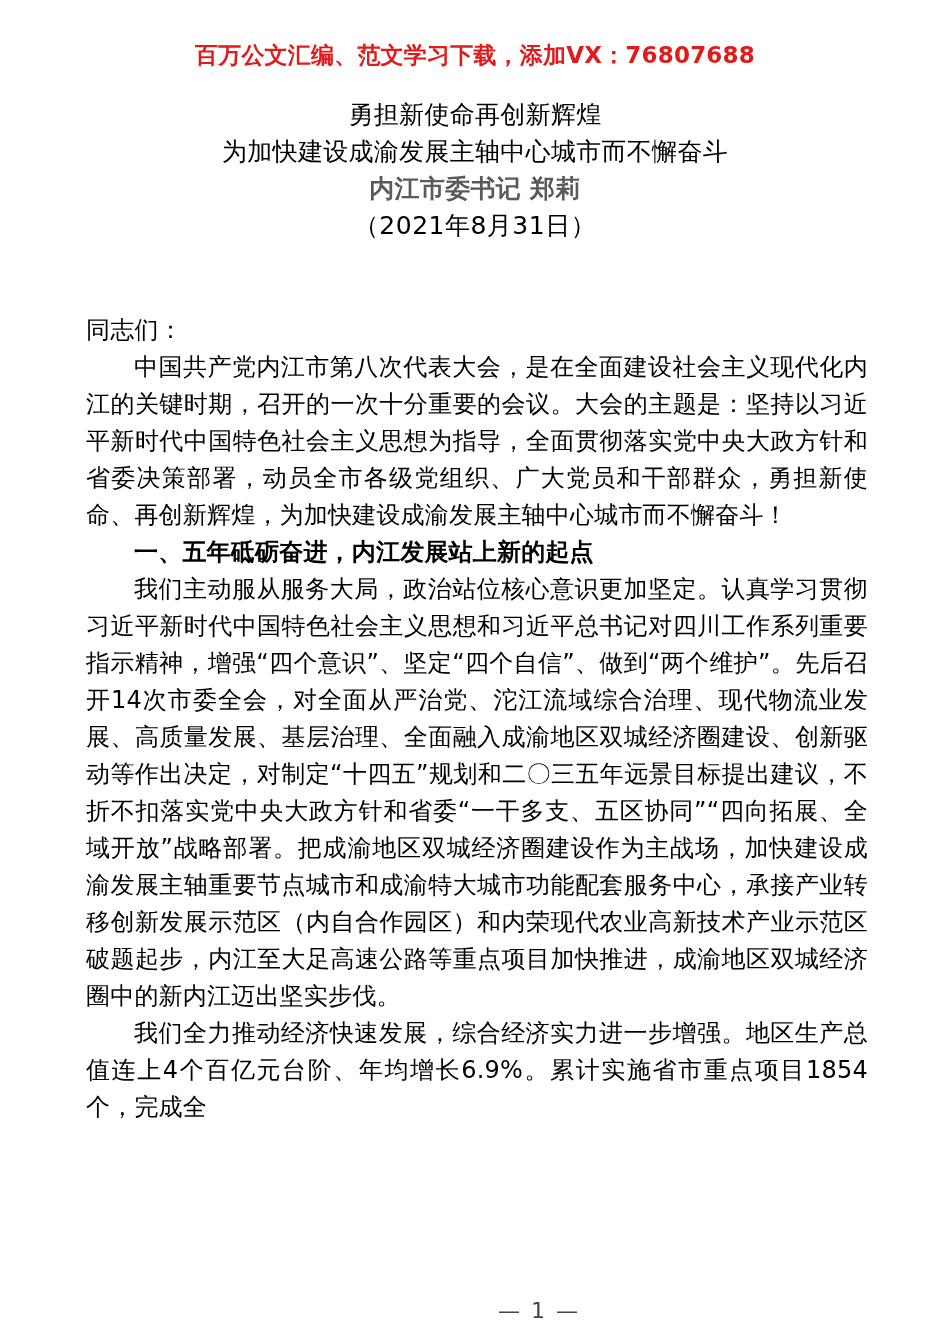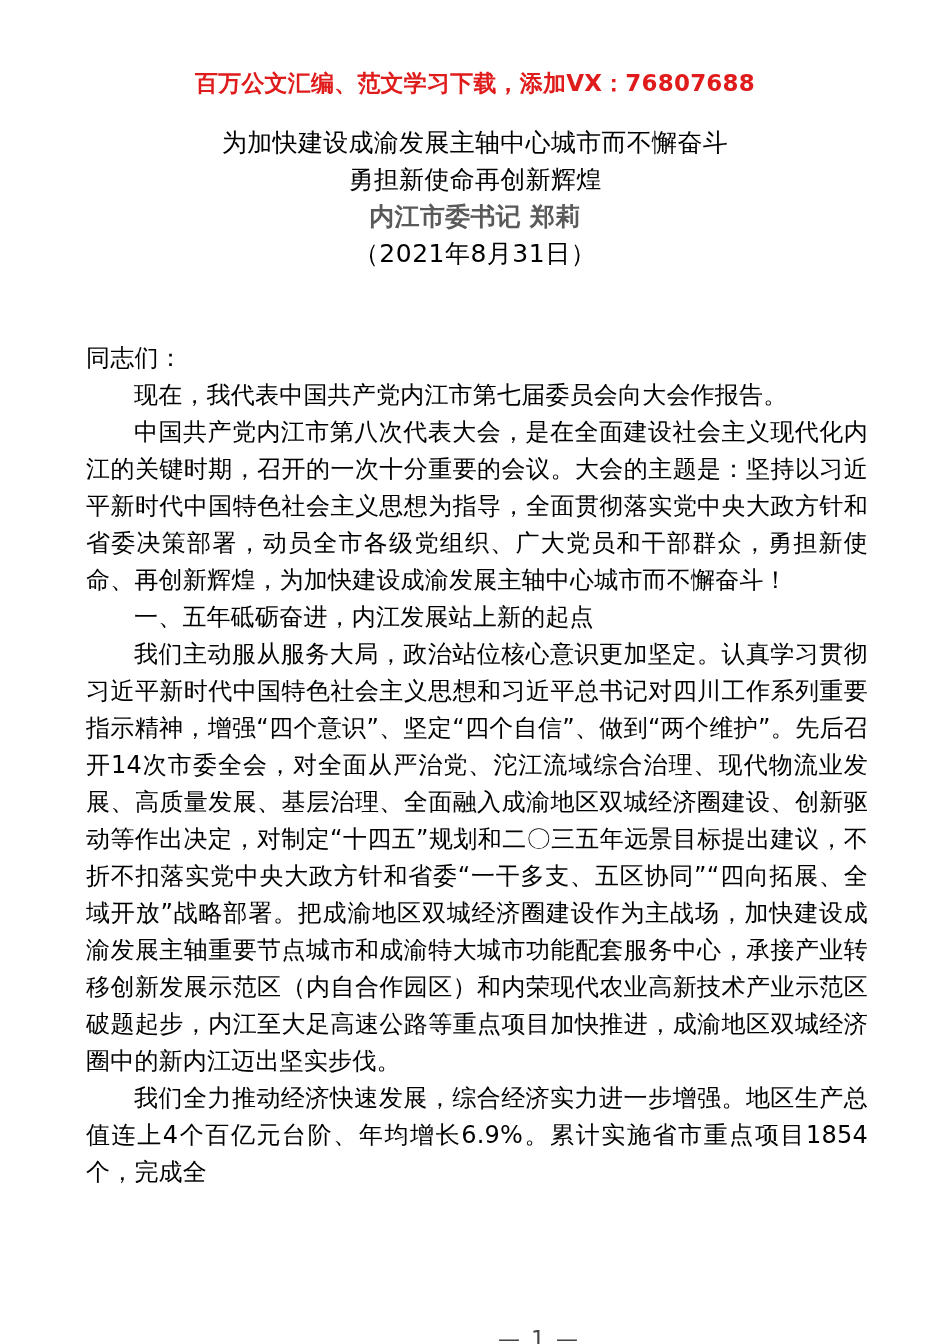--- a/index.html
+++ b/index.html
@@ -12,21 +12,20 @@
     height: 1344px;
     position: relative;
     font-family: "DejaVu Sans", "Liberation Sans", sans-serif;
     color: #000000;
     overflow: hidden;
   }
   .page {
     position: absolute;
     inset: 0;
     padding: 4px;
-    margin-top: 28px;
   }
 
   
   .promo-banner {
     position: absolute;
     top: 40px;
     left: 0;
     width: 950px;
     text-align: center;
     font-size: 23px;
@@ -72,21 +71,21 @@
     text-align-last: left;
     text-justify: inter-character;
     letter-spacing: 0.2px;
     margin: 0;
     word-break: break-all;
   }
   .para.indent {
     text-indent: 2em;
   }
   .para.heading {
-    font-weight: 400;
+    font-weight: 700;
     text-indent: 2em;
     text-align: right;
   }
 
   
   .page-footer {
     position: absolute;
     top: 1296px;
     left: 0;
     width: 950px;
@@ -102,29 +101,28 @@
   }
 </style>
 </head>
 <body>
 
 <div class="page">
 
   <div class="promo-banner" style="color: rgb(224, 27, 27);">百万公文汇编、范文学习下载，添加VX：76807688</div>
 
   <div class="title-block">
+    <div class="title-line">勇担新使命再创新辉煌</div>
     <div class="title-line">为加快建设成渝发展主轴中心城市而不懈奋斗</div>
-    <div class="title-line">勇担新使命再创新辉煌</div>
     <div class="title-line byline" style="color: rgb(90, 90, 90); font-weight: bold;">内江市委书记  郑莉</div>
     <div class="title-line dateline">（2021年8月31日）</div>
   </div>
 
   <div class="body-text">
     <p class="para">同志们：</p>
-    <p class="para indent">现在，我代表中国共产党内江市第七届委员会向大会作报告。</p>
     <p class="para indent">中国共产党内江市第八次代表大会，是在全面建设社会主义现代化内江的关键时期，召开的一次十分重要的会议。大会的主题是：坚持以习近平新时代中国特色社会主义思想为指导，全面贯彻落实党中央大政方针和省委决策部署，动员全市各级党组织、广大党员和干部群众，勇担新使命、再创新辉煌，为加快建设成渝发展主轴中心城市而不懈奋斗！</p>
     <p class="para heading">一、五年砥砺奋进，内江发展站上新的起点</p>
     <p class="para indent">我们主动服从服务大局，政治站位核心意识更加坚定。认真学习贯彻习近平新时代中国特色社会主义思想和习近平总书记对四川工作系列重要指示精神，增强“四个意识”、坚定“四个自信”、做到“两个维护”。先后召开14次市委全会，对全面从严治党、沱江流域综合治理、现代物流业发展、高质量发展、基层治理、全面融入成渝地区双城经济圈建设、创新驱动等作出决定，对制定“十四五”规划和二〇三五年远景目标提出建议，不折不扣落实党中央大政方针和省委“一干多支、五区协同”“四向拓展、全域开放”战略部署。把成渝地区双城经济圈建设作为主战场，加快建设成渝发展主轴重要节点城市和成渝特大城市功能配套服务中心，承接产业转移创新发展示范区（内自合作园区）和内荣现代农业高新技术产业示范区破题起步，内江至大足高速公路等重点项目加快推进，成渝地区双城经济圈中的新内江迈出坚实步伐。</p>
     <p class="para indent">我们全力推动经济快速发展，综合经济实力进一步增强。地区生产总值连上4个百亿元台阶、年均增长6.9%。累计实施省市重点项目1854个，完成全</p>
   </div>
 
   <div class="page-footer">
     <span class="footer-inner">— 1 —</span>
   </div>
 

